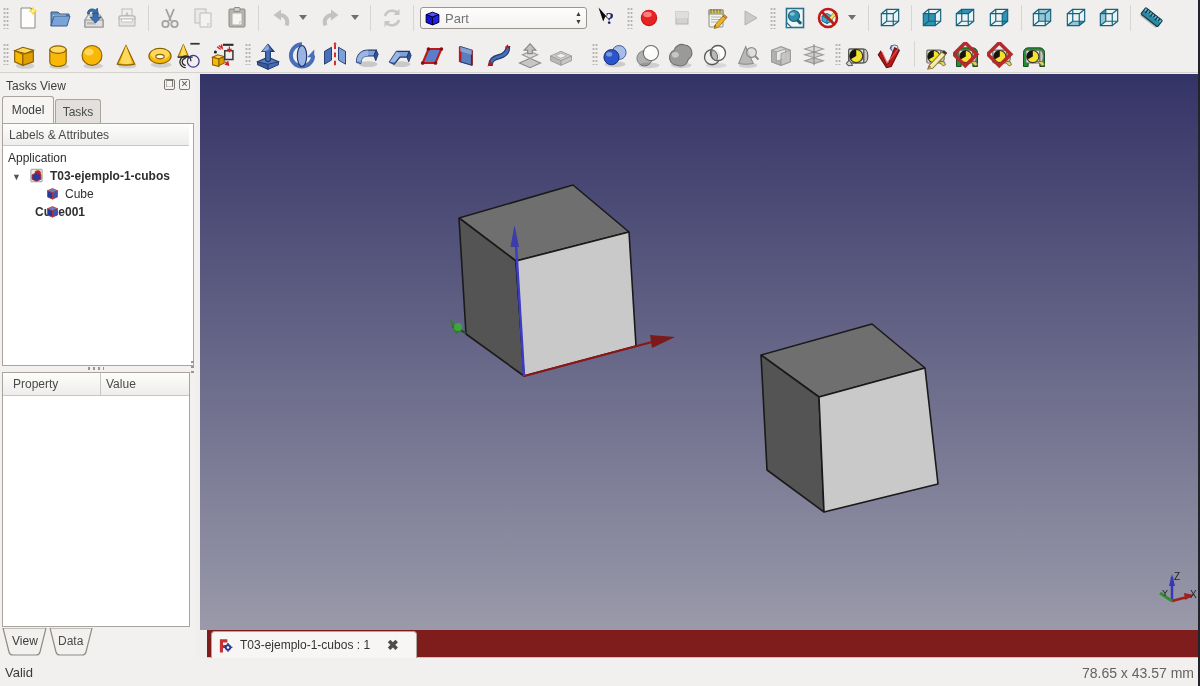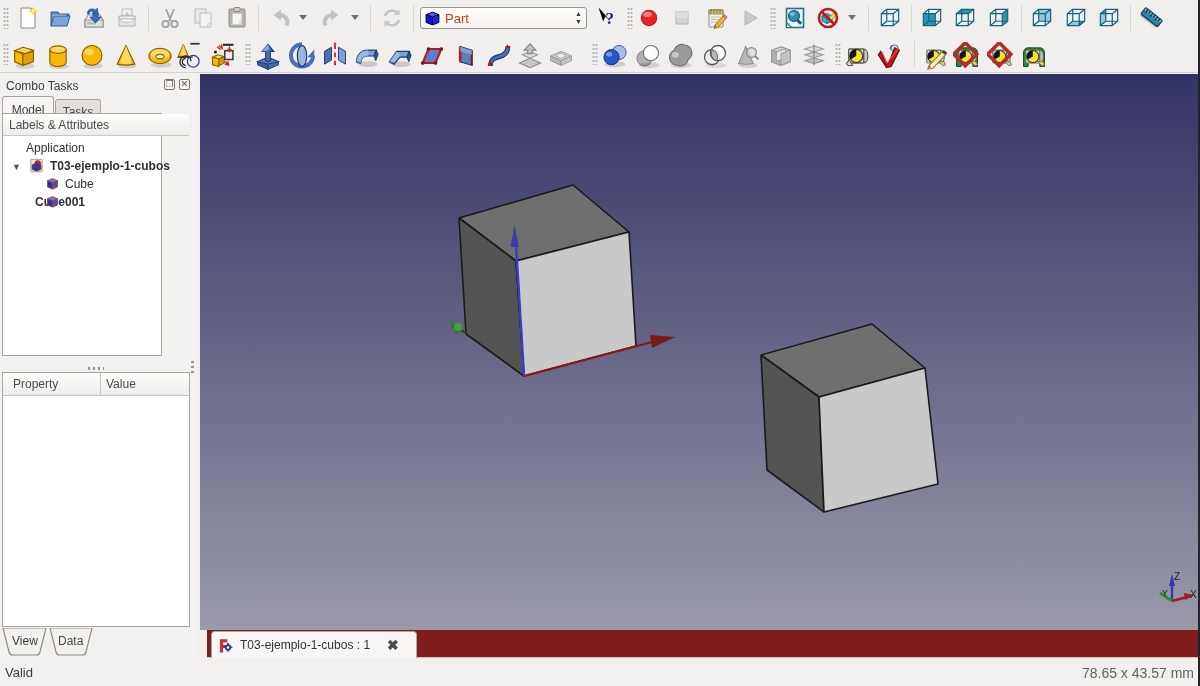--- a/index.html
+++ b/index.html
@@ -18,21 +18,21 @@
 #panel{left:0;top:73px;width:196px;height:585px;background:#f2f1ef;}
 #paneltitle{left:6px;top:6px;font-size:12px;color:#3c3c3c;}
 .winbtn{width:11px;height:11px;border:1px solid #7c7871;border-radius:2px;background:#f5f4f2;
  color:#5a564f;font-size:9px;line-height:9px;text-align:center;}
 
 .tab{font-size:12px;color:#3c3c3c;text-align:center;}
 #tabModel{left:2px;top:23px;width:52px;height:27px;background:#f6f5f3;border:1px solid #a9a49d;
  border-bottom:none;border-radius:3px 3px 0 0;line-height:27px;}
 #tabTasks{left:55px;top:26px;width:46px;height:24px;background:#e2dfdc;border:1px solid #a9a49d;
  border-bottom:none;border-radius:3px 3px 0 0;line-height:24px;color:#4a4a4a;}
-#treebox{left:2px;top:40px;width:160px;height:243px;background:#fff;border:1px solid #a9a49d;}
+#treebox{left:2px;top:50px;width:192px;height:243px;background:#fff;border:1px solid #a9a49d;}
 #treehdr{left:0;top:0;width:186px;height:22px;background:linear-gradient(#fdfdfc,#eeedeb);
  border-bottom:1px solid #c9c5c0;font-size:12px;color:#4a4a4a;line-height:22px;padding-left:6px;}
 .trow{font-size:12px;color:#2f2f2f;height:18px;line-height:18px;}
 .bold{font-weight:bold;}
 #propbox{left:2px;top:299px;width:188px;height:255px;background:#fff;border:1px solid #a9a49d;}
 #prophdr{left:0;top:0;width:186px;height:23px;background:linear-gradient(#fdfdfc,#eeedeb);
  border-bottom:1px solid #c9c5c0;font-size:12px;color:#4a4a4a;line-height:23px;}
 
 #viewport{left:200px;top:74px;width:1000px;height:556px;
  background:linear-gradient(#343366,#9a9aaa);}
@@ -114,21 +114,21 @@
 <path d="M4.5 21v-6h6z" fill="#c6c6c4"></path>
     </svg>
 <div class="abs sep" style="left:413px;top:5px;"></div>
 <div class="abs" style="left:420px;top:7px;width:167px;height:22px;background:linear-gradient(#fdfdfc,#f4f3f1);border:1px solid #9a958e;border-radius:3px;"></div>
 <svg class="abs" style="left:424px;top:10px;" width="17" height="17" viewBox="0 0 24 24">
       <path d="M3 7l9-4.5L21 7v10l-9 4.5L3 17z" fill="none"></path>
       <path d="M3 6.5L12 3l9 3.5-9 3.5z" fill="#5050f5" stroke="#000028" stroke-width="1.4"></path>
       <path d="M3 6.5l9 3.5v11l-9-3.5z" fill="#1212dc" stroke="#000028" stroke-width="1.4"></path>
       <path d="M12 10l9-3.5v11L12 21z" fill="#2020ef" stroke="#000028" stroke-width="1.4"></path>
     </svg>
-<div class="abs" style="left:445px;top:11px;font-size:13px;color:#c2410c;">Part</div>
+<div class="abs" style="left:445px;top:11px;font-size:13px;color:#737373;">Part</div>
 <div class="abs" style="left:575px;top:10px;color:#3a3a3a;font-size:7px;line-height:8px;">▲<br>▼</div>
 <svg class="abs" style="left:595px;top:6px;" width="24" height="24" viewBox="0 0 24 24">
       <path d="M3.5 1.5l4.7 14 2.1-5 5 4.2L5 3z" fill="#0a0a0a"></path>
       <path d="M4.6 4l3.7 10.6 1.6-3.9 3.8 3.2L4.6 4z" fill="#fff" opacity="0"></path>
 <text x="10.5" y="18" font-size="17" font-weight="bold" fill="#1b1b6f" font-family="Liberation Serif">?</text>
     </svg>
 <div class="abs grip" style="left:627px;top:7px;"></div>
 <svg class="abs" style="left:637px;top:6px;" width="24" height="24" viewBox="0 0 24 24">
       <circle cx="12" cy="12" r="8.2" fill="#c01414"></circle>
       <circle cx="12" cy="11.5" r="7.4" fill="#e82222"></circle>
@@ -467,29 +467,29 @@
       <path d="M3 21V9a4 4 0 0 1 4-4h10a4 4 0 0 1 4 4v12h-4v-3h.5V9.5a1.5 1.5 0 0 0-1.5-1.5H8a1.5 1.5 0 0 0-1.5 1.5V18H7v3z" fill="#1f9032" stroke="#0c4a16" stroke-width="0.8"></path>
       <rect x="5" y="7" width="12" height="11" rx="1" fill="#e2e2de" stroke="#6a6a66" stroke-width="1"></rect>
       <path d="M17 7c1.8 0 3 2.4 3 5.5s-1.2 5.5-3 5.5z" fill="#c8c8c4" stroke="#6a6a66" stroke-width="0.9"></path>
       <circle cx="11" cy="12.5" r="5.2" fill="#f5e32a" stroke="#3a3a36" stroke-width="1"></circle>
       <path d="M11 7.3a5.2 5.2 0 0 0-4.5 7.8l4.5-2.6z" fill="#141412"></path>
       <path d="M15 16.5l4 4 2-1-1-2.5z" fill="#e8d84a" stroke="#6a6a66" stroke-width="0.8"></path>
     </svg>
   <div class="abs" style="left:1198px;top:0;width:2px;height:686px;background:#23232b;z-index:50;"></div>
 
   <div class="abs" id="panel">
-    <div class="abs" id="paneltitle">Combo Tasks</div>
+    <div class="abs" id="paneltitle">Tasks View</div>
     <div class="abs winbtn" style="left:164px;top:6px;">❐</div>
     <div class="abs winbtn" style="left:179px;top:6px;">✕</div>
     <div class="abs tab" id="tabModel">Model</div>
     <div class="abs tab" id="tabTasks">Tasks</div>
     <div class="abs" id="treebox">
       <div class="abs" id="treehdr">Labels &amp; Attributes</div>
       <div class="abs" style="left:0;top:25px;width:186px;">
-        <div class="trow" style="padding-left:23px;">Application</div>
+        <div class="trow" style="padding-left:5px;">Application</div>
         <div class="trow" style="position:relative;"><span style="color:#555;padding-left:9px;font-size:9px;">▼</span><svg class="abs" style="left:26px;top:1px;" width="15" height="15" viewBox="0 0 24 24">
               <rect x="3" y="2" width="18" height="20" rx="1" fill="#e8e8e6" stroke="#9a9a98" stroke-width="1.5"></rect>
               <circle cx="14" cy="8.5" r="5" fill="#c02020"></circle>
               <path d="M5 11l7-3 7 3v7l-7 3-7-3z" fill="#2a3a9e" stroke="#b02020" stroke-width="1.5"></path>
             </svg><span class="bold" style="padding-left:29px;">T03-ejemplo-1-cubos</span></div>
         <div class="trow" style="position:relative;padding-left:62px;"><svg class="abs" style="left:42px;top:1px;" width="15" height="15" viewBox="0 0 24 24">
               <path d="M4 7.5l8-3.5 8 3.5-8 3.5z" fill="#6a7ec2" stroke="#b83030" stroke-width="1.2"></path>
               <path d="M4 7.5l8 3.5v10l-8-3.5z" fill="#1e3a9e" stroke="#b83030" stroke-width="1.2"></path>
               <path d="M12 11l8-3.5v10L12 21z" fill="#3a55b4" stroke="#b83030" stroke-width="1.2"></path>
             </svg>Cube</div>

